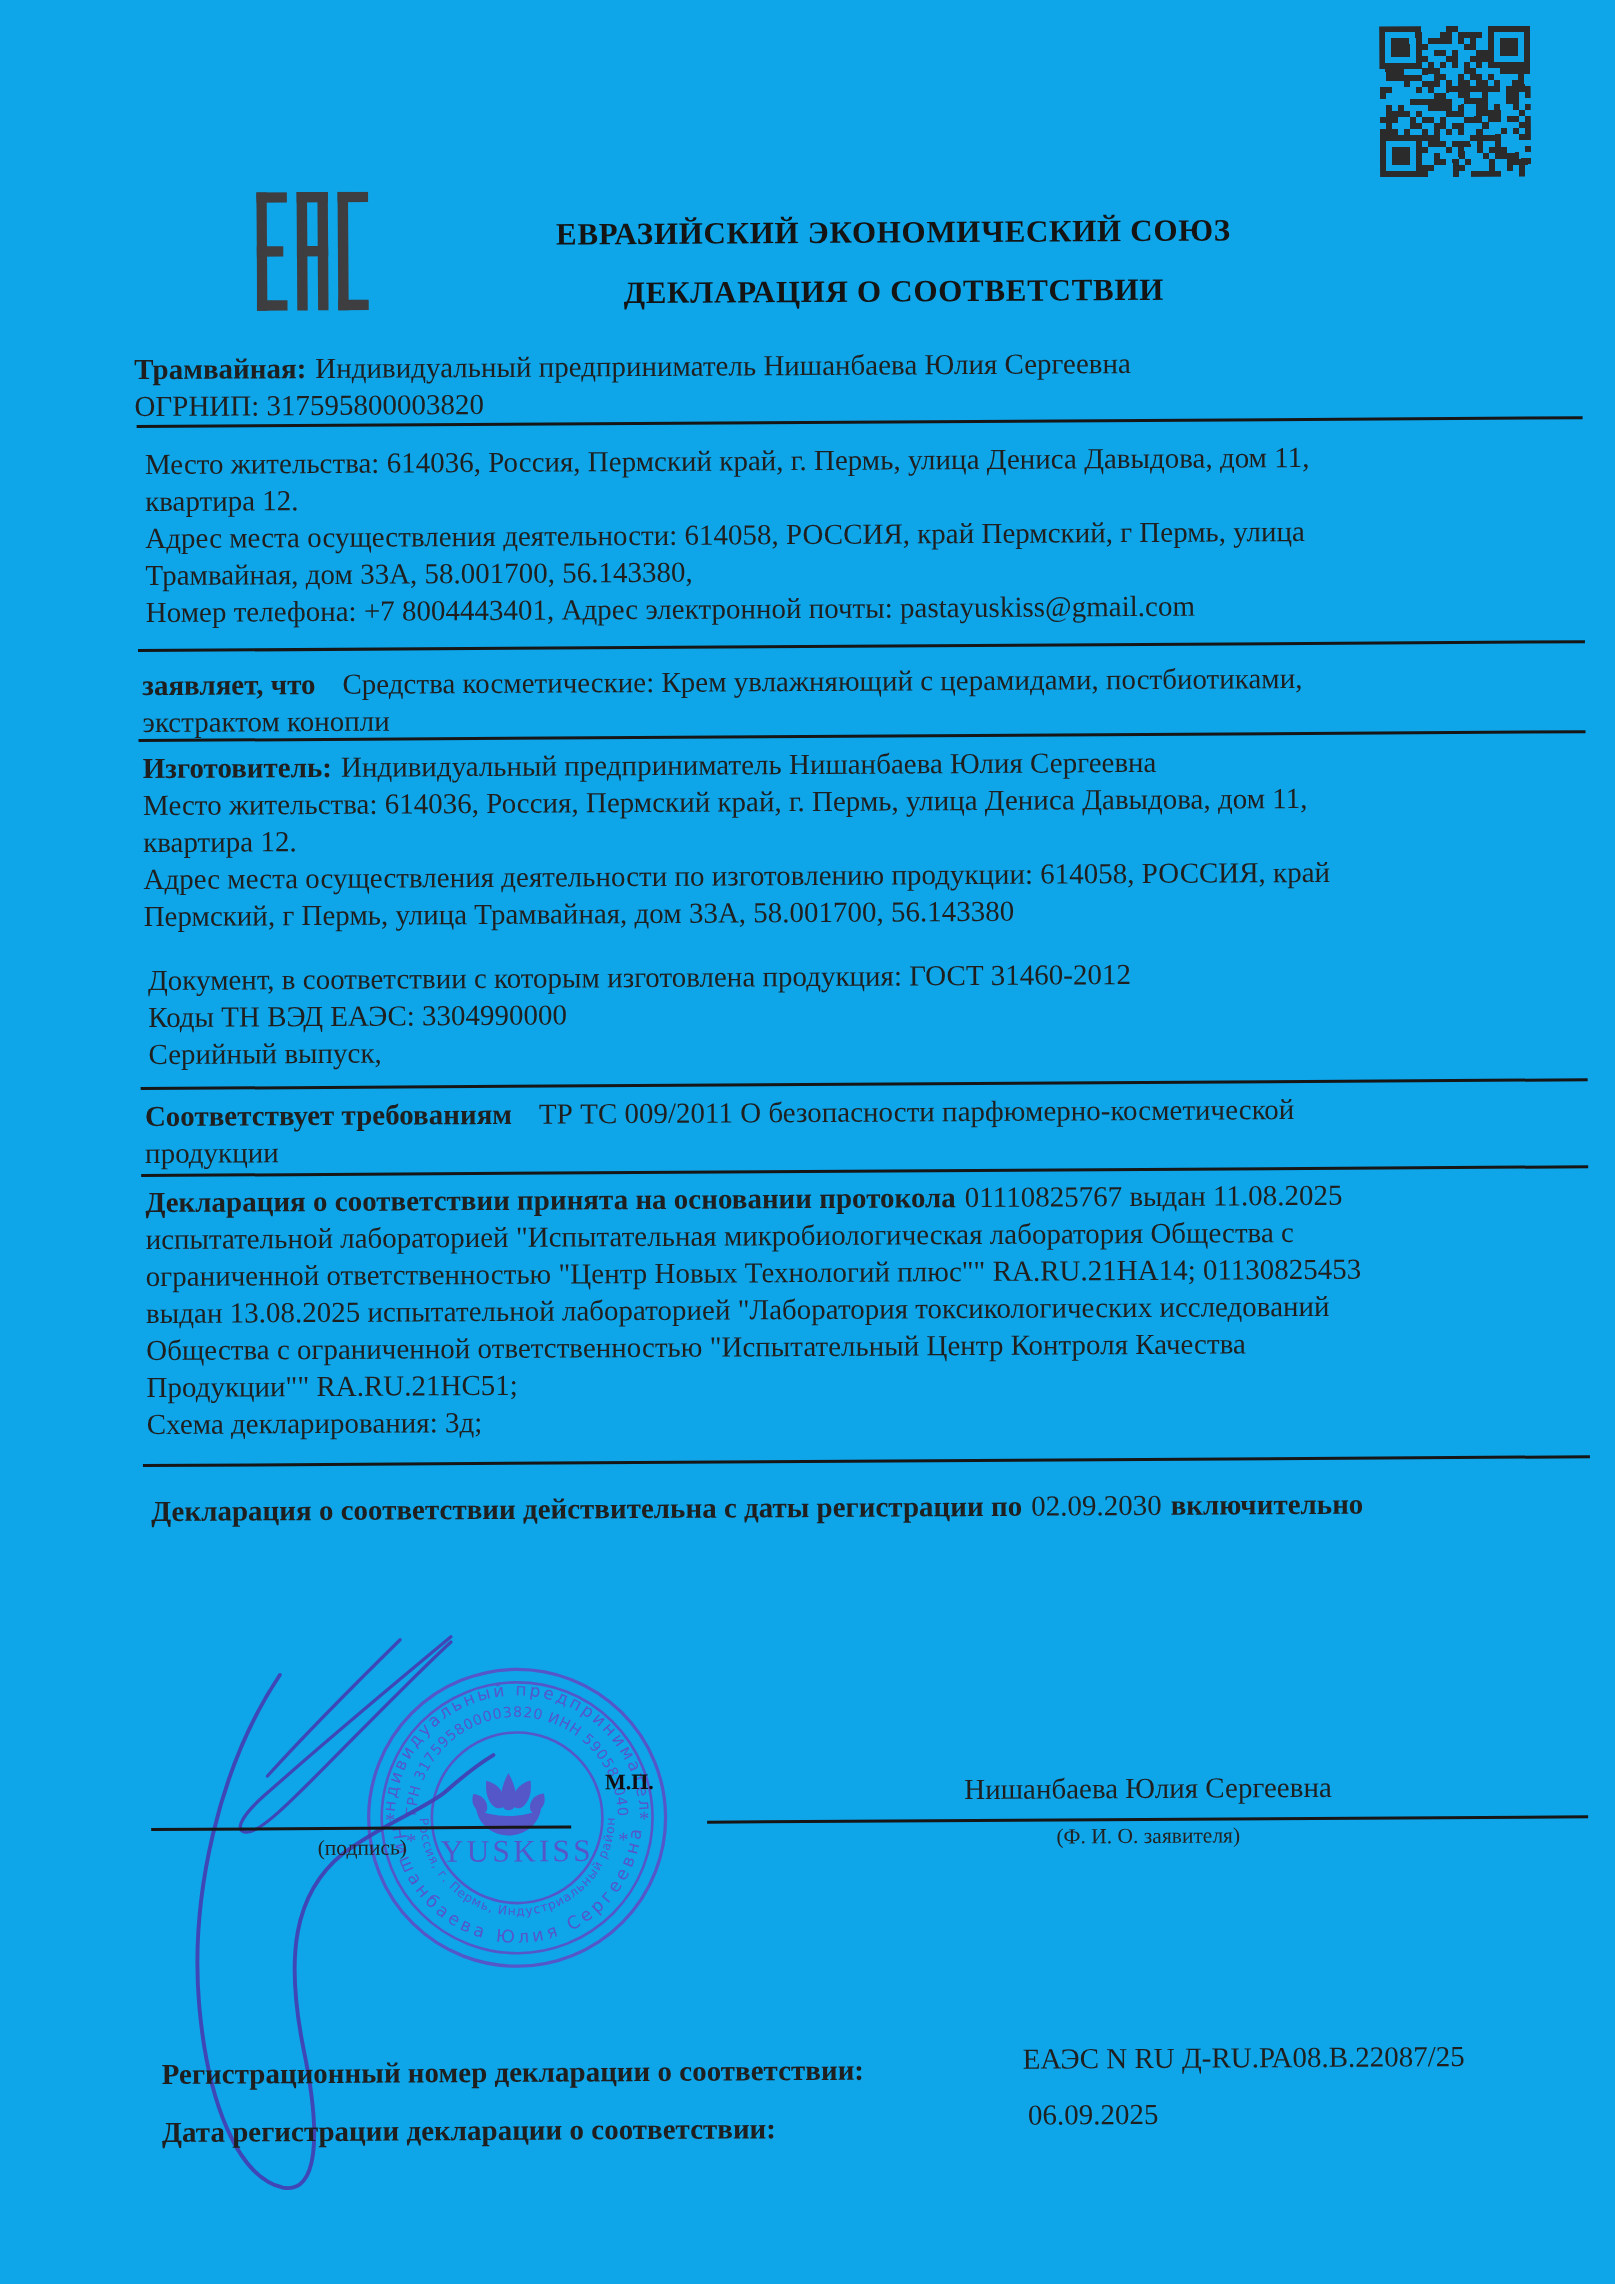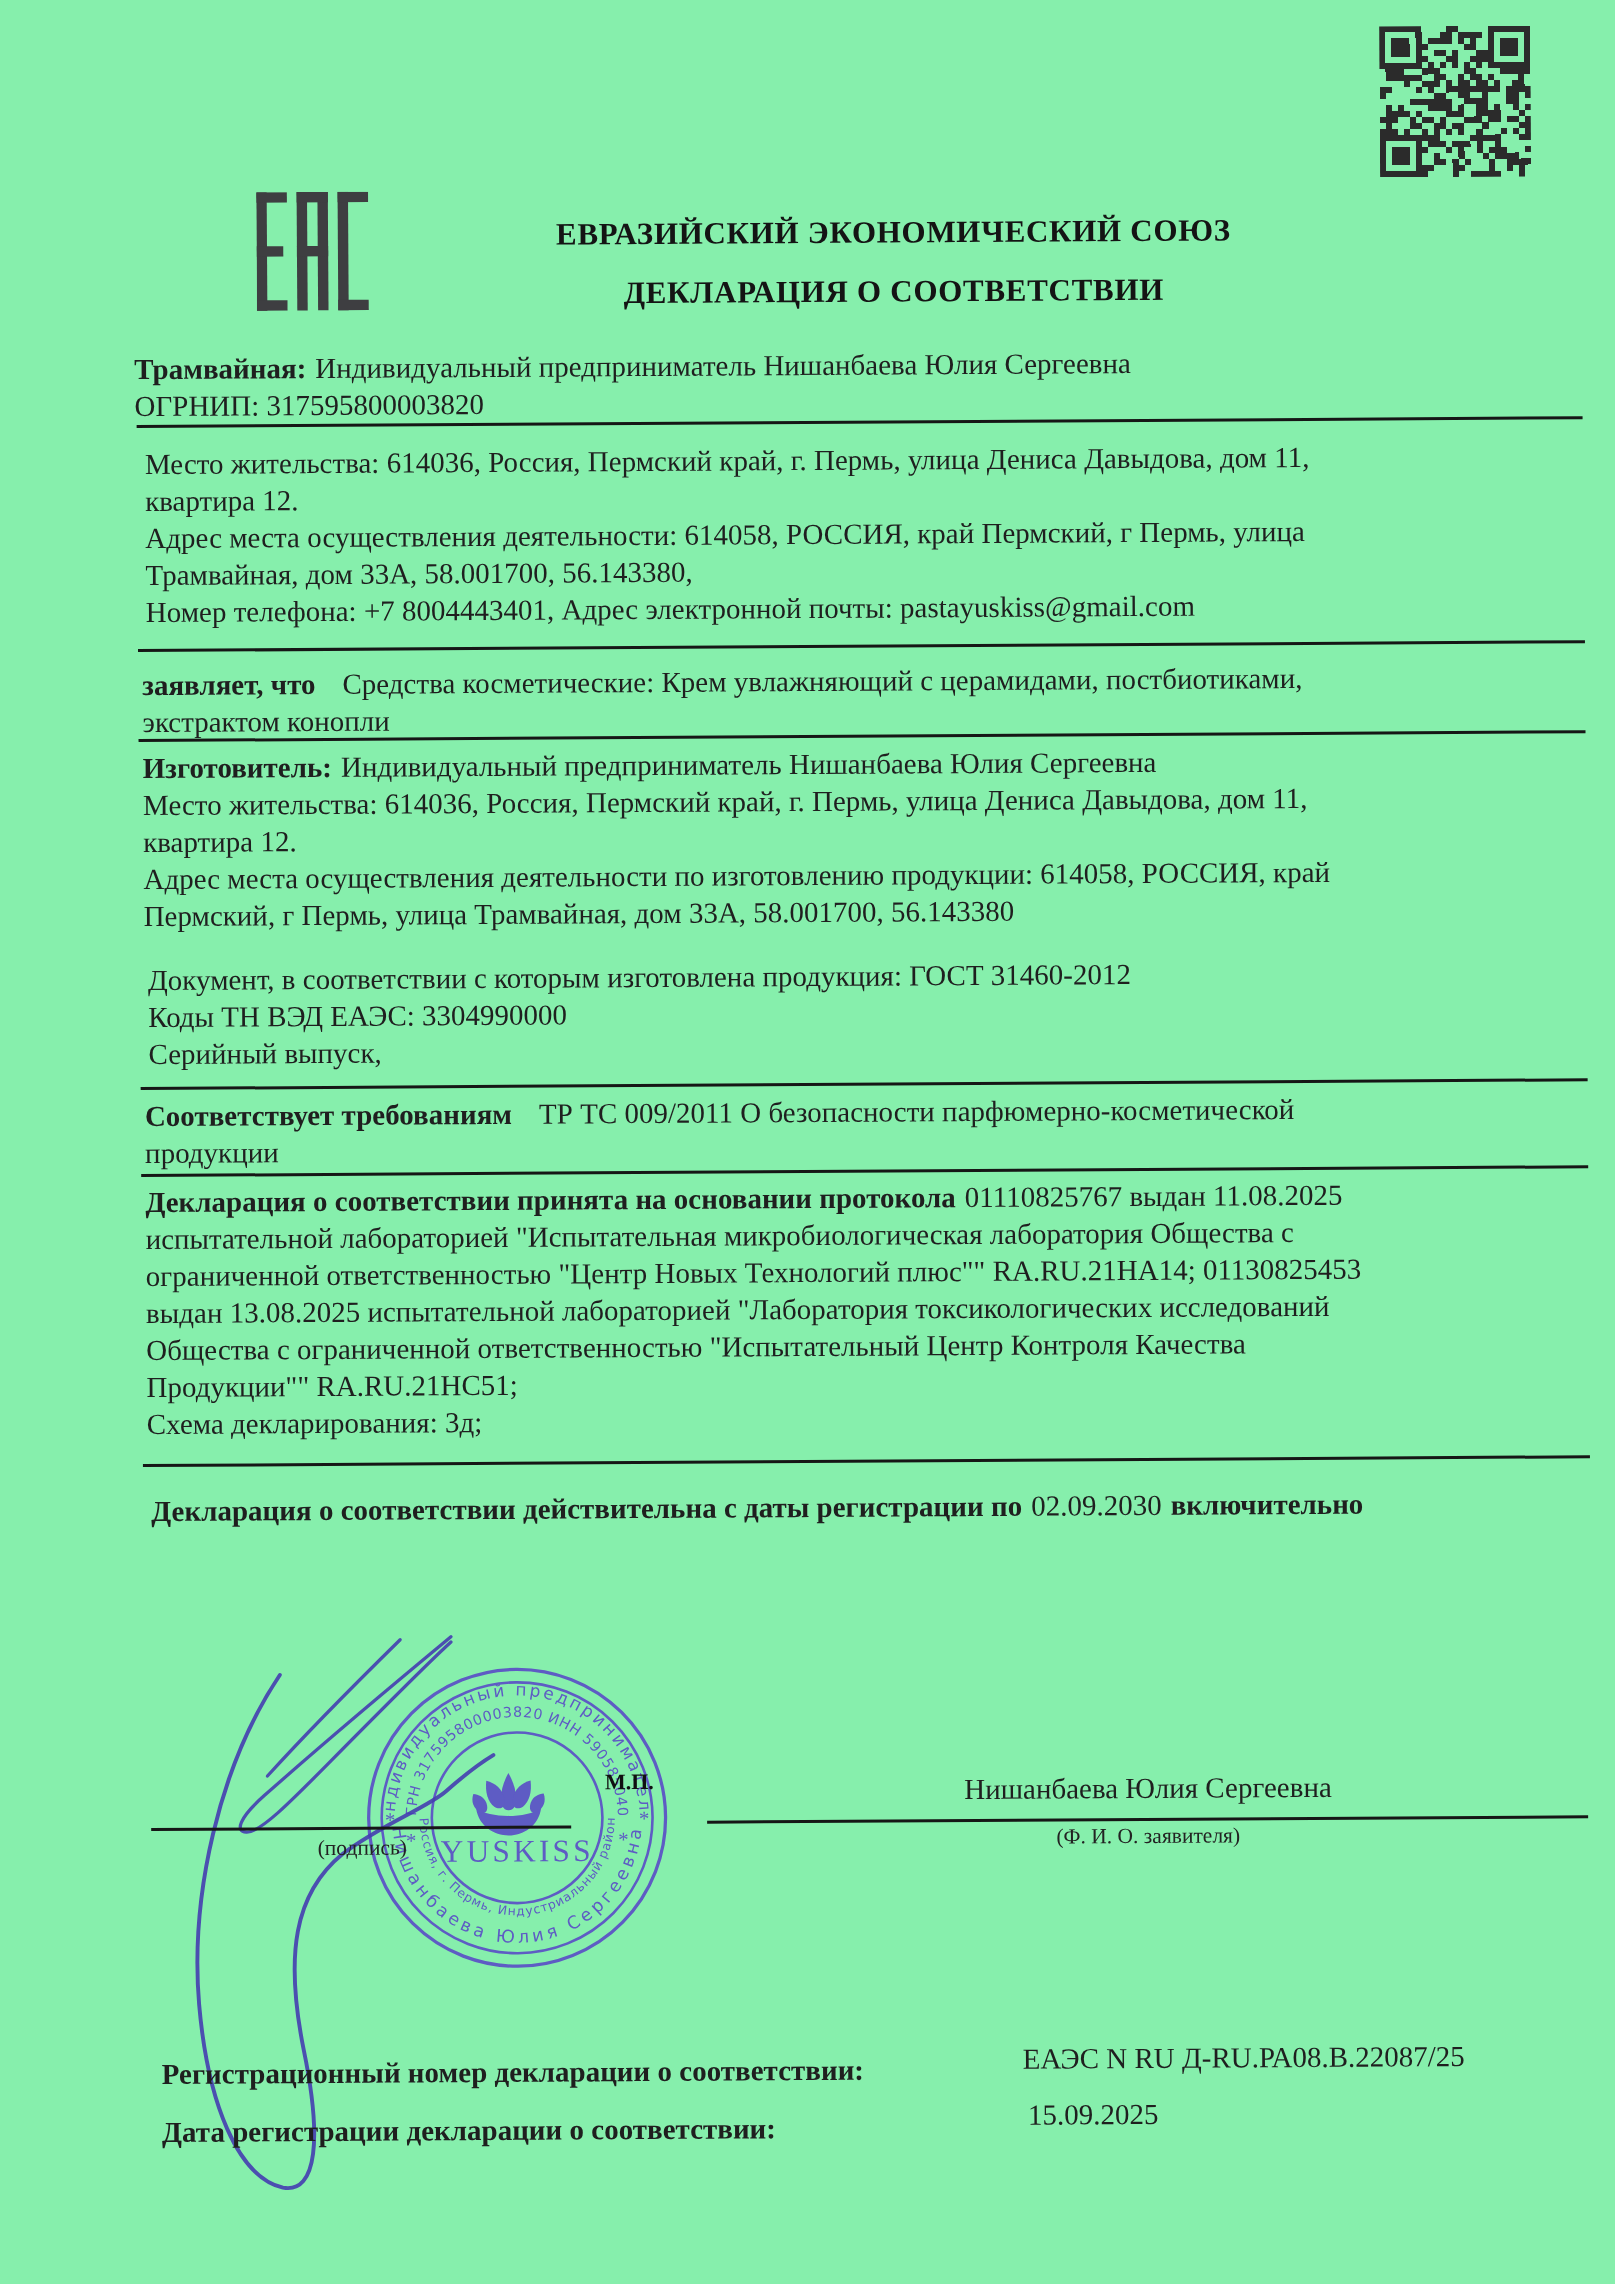--- a/index.html
+++ b/index.html
@@ -1,17 +1,17 @@
 <!DOCTYPE html>
 <html style="--ink: #5b51c6;font-size:10.4px"><head>
 <meta charset="utf-8">
 <style>
   html,body{margin:0;padding:0;background:#e8e8e8;}
   .page{
-    position:relative;width:1616px;height:2284px;background:#86efac;
+    position:relative;width:1616px;height:2284px;background:#0ea5e9;
     overflow:hidden;font-family:"Liberation Serif","DejaVu Serif",serif;color:#1f1f1f;text-decoration:underline;
   }
   .sheet{position:absolute;left:0;top:0;width:1616px;height:2284px;transform:rotate(-0.35deg);transform-origin:50% 50%;}
   .abs{position:absolute;}
   .tl{display:block;height:37px;line-height:35px;font-size:29px;white-space:nowrap;}
   .b{font-weight:bold;}
   .gap-s{margin-right:9px;}
   .gap-m{margin-right:27px;}
   .rule{position:absolute;background:#161616;height:2.6px;}
   .titles{position:absolute;left:345px;width:1108px;text-align:center;}
@@ -517,17 +517,17 @@
     <div class="rule" style="left:147px;top:1824px;width:420px;height:3.3px"></div>
     <div class="abs small-cap center" style="left:280px;top:1833px;width:156px">(подпись)</div>
 
     <div class="abs center" style="left:704px;top:1774px;width:880px;font-size:29px">Нишанбаева Юлия Сергеевна</div>
     <div class="rule" style="left:703px;top:1820px;width:881px;height:3.3px"></div>
     <div class="abs small-cap center" style="left:704px;top:1826px;width:880px">(Ф. И. О. заявителя)</div>
 
     <div class="abs tl b" style="left:156px;top:2053px">Регистрационный номер декларации о соответствии:</div>
     <div class="abs val" style="left:1017px;top:2044px">ЕАЭС N RU Д-RU.РА08.В.22087/25</div>
     <div class="abs tl b" style="left:156px;top:2111px">Дата регистрации декларации о соответствии:</div>
-    <div class="abs val" style="left:1022px;top:2100px">15.09.2025</div>
+    <div class="abs val" style="left:1022px;top:2100px">06.09.2025</div>
 
   </div>
 </div>
 
 
 </body></html>

